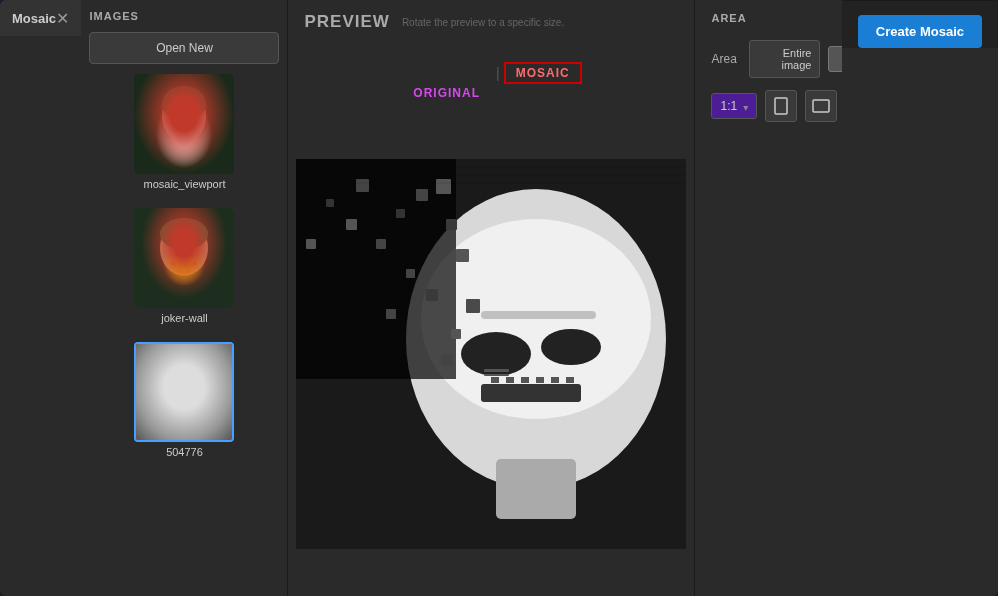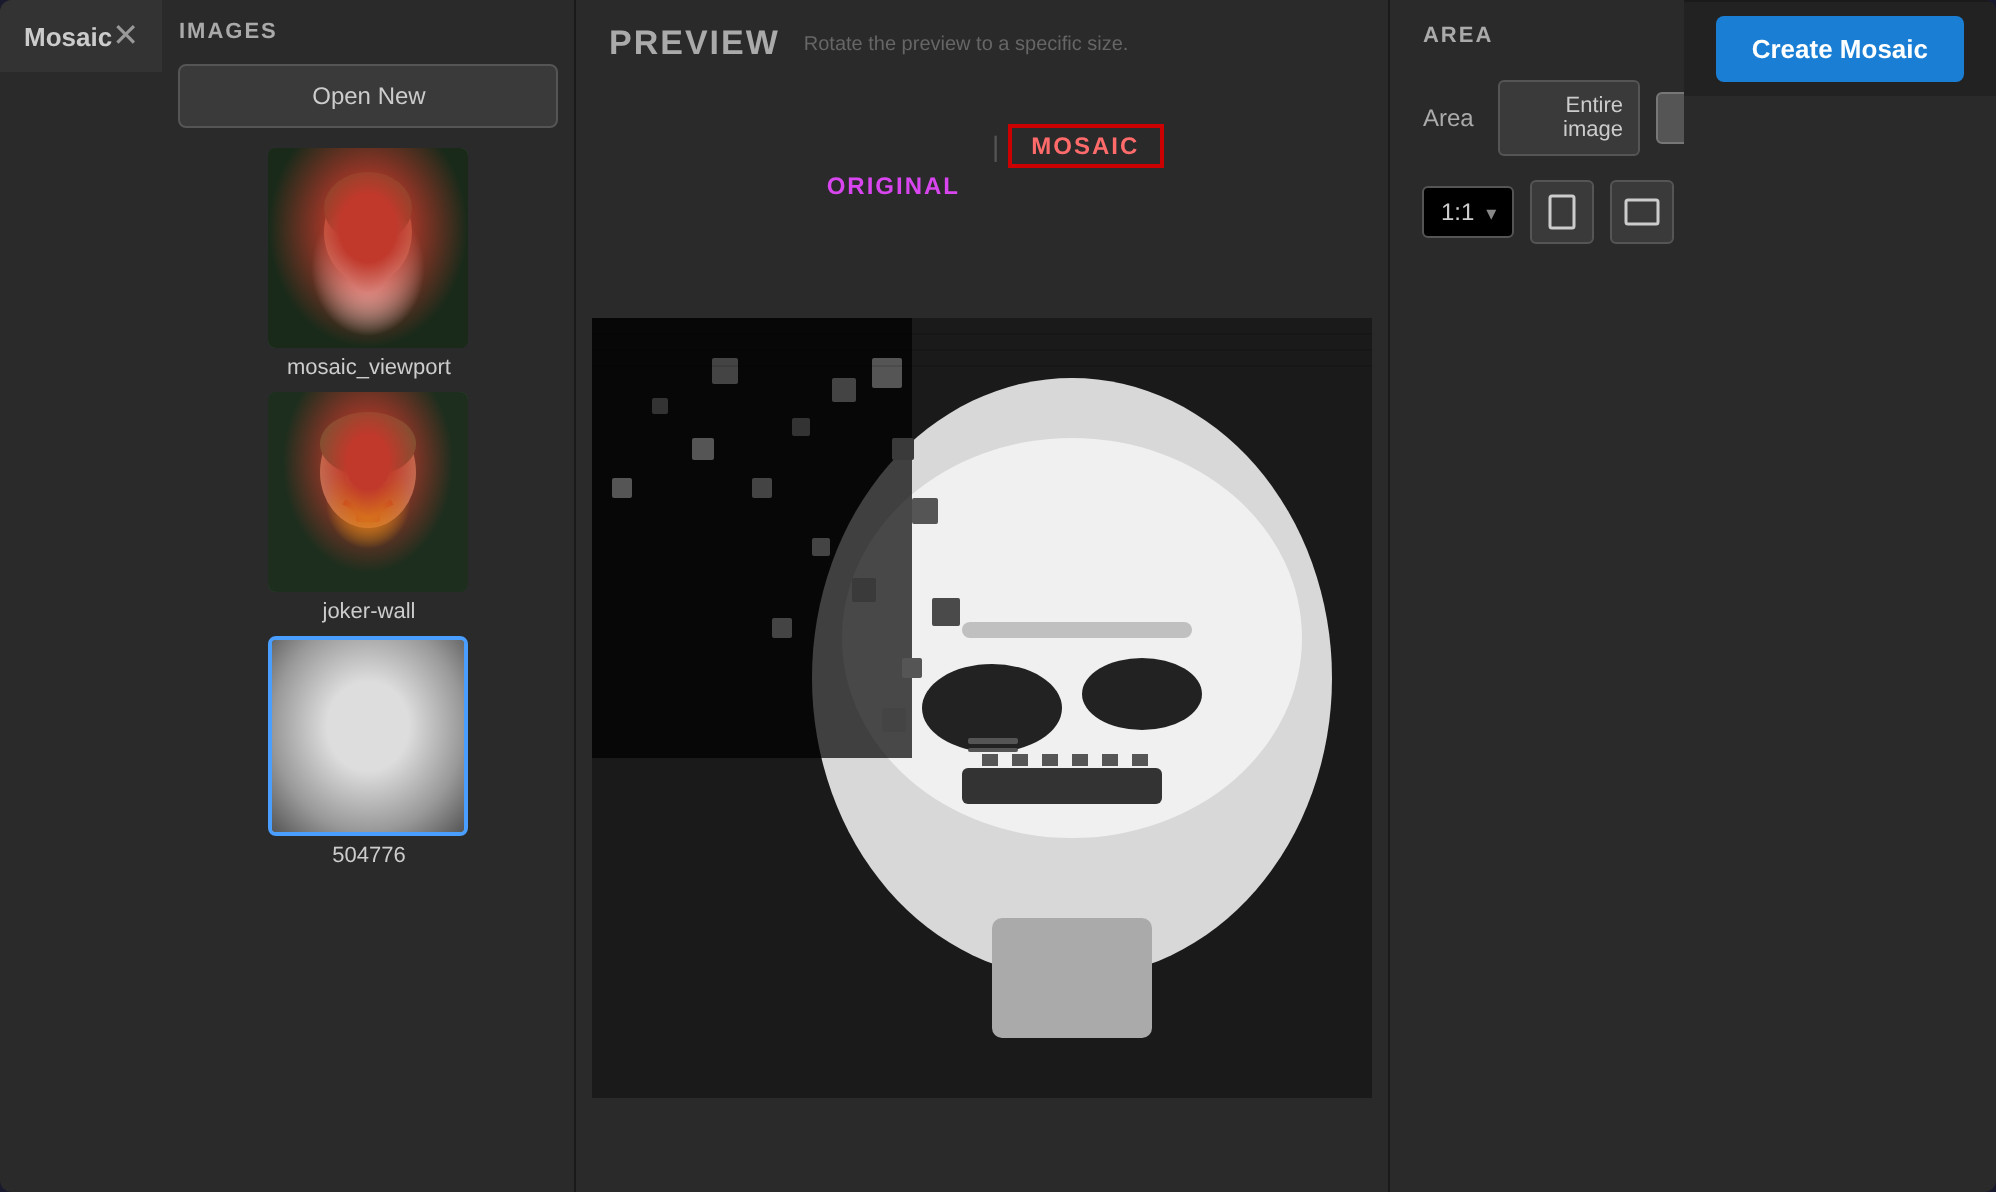--- a/index.html
+++ b/index.html
@@ -79,21 +79,21 @@
       padding: 8px 12px;
       cursor: pointer;
       text-align: center;
       margin-bottom: 10px;
       width: 100%;
     }
 
     .image-list {
       display: flex;
       flex-direction: column;
-      gap: 6px;
+      gap: 18px;
       overflow-y: auto;
     }
     .image-item {
       display: flex;
       flex-direction: column;
       align-items: center;
       cursor: pointer;
     }
     .image-thumbnail {
       width: 100px;
@@ -289,21 +289,21 @@
       border-color: #777;
     }
 
     .ratio-row {
       display: flex;
       align-items: center;
       gap: 8px;
       margin-bottom: 12px;
     }
     .ratio-select {
-      background: #000000;
+      background: #4c1d95;
       border: 1px solid #555;
       border-radius: 3px;
       color: #ccc;
       font-size: 12px;
       padding: 5px 8px;
       cursor: pointer;
       display: flex;
       align-items: flex-end;
       gap: 6px;
     }
@@ -324,21 +324,21 @@
       cursor: pointer;
       color: #ccc;
       font-size: 14px;
     }
 
     
     .footer {
       height: 48px;
       background: #222;
       display: flex;
-      align-items: center;
+      align-items: flex-end;
       justify-content: flex-end;
       padding: 0 16px;
       border-top: 1px solid #1a1a1a;
       flex-shrink: 0;
     }
     .create-mosaic-btn {
       background: #1a7fd4;
       border: none;
       border-radius: 4px;
       color: white;

